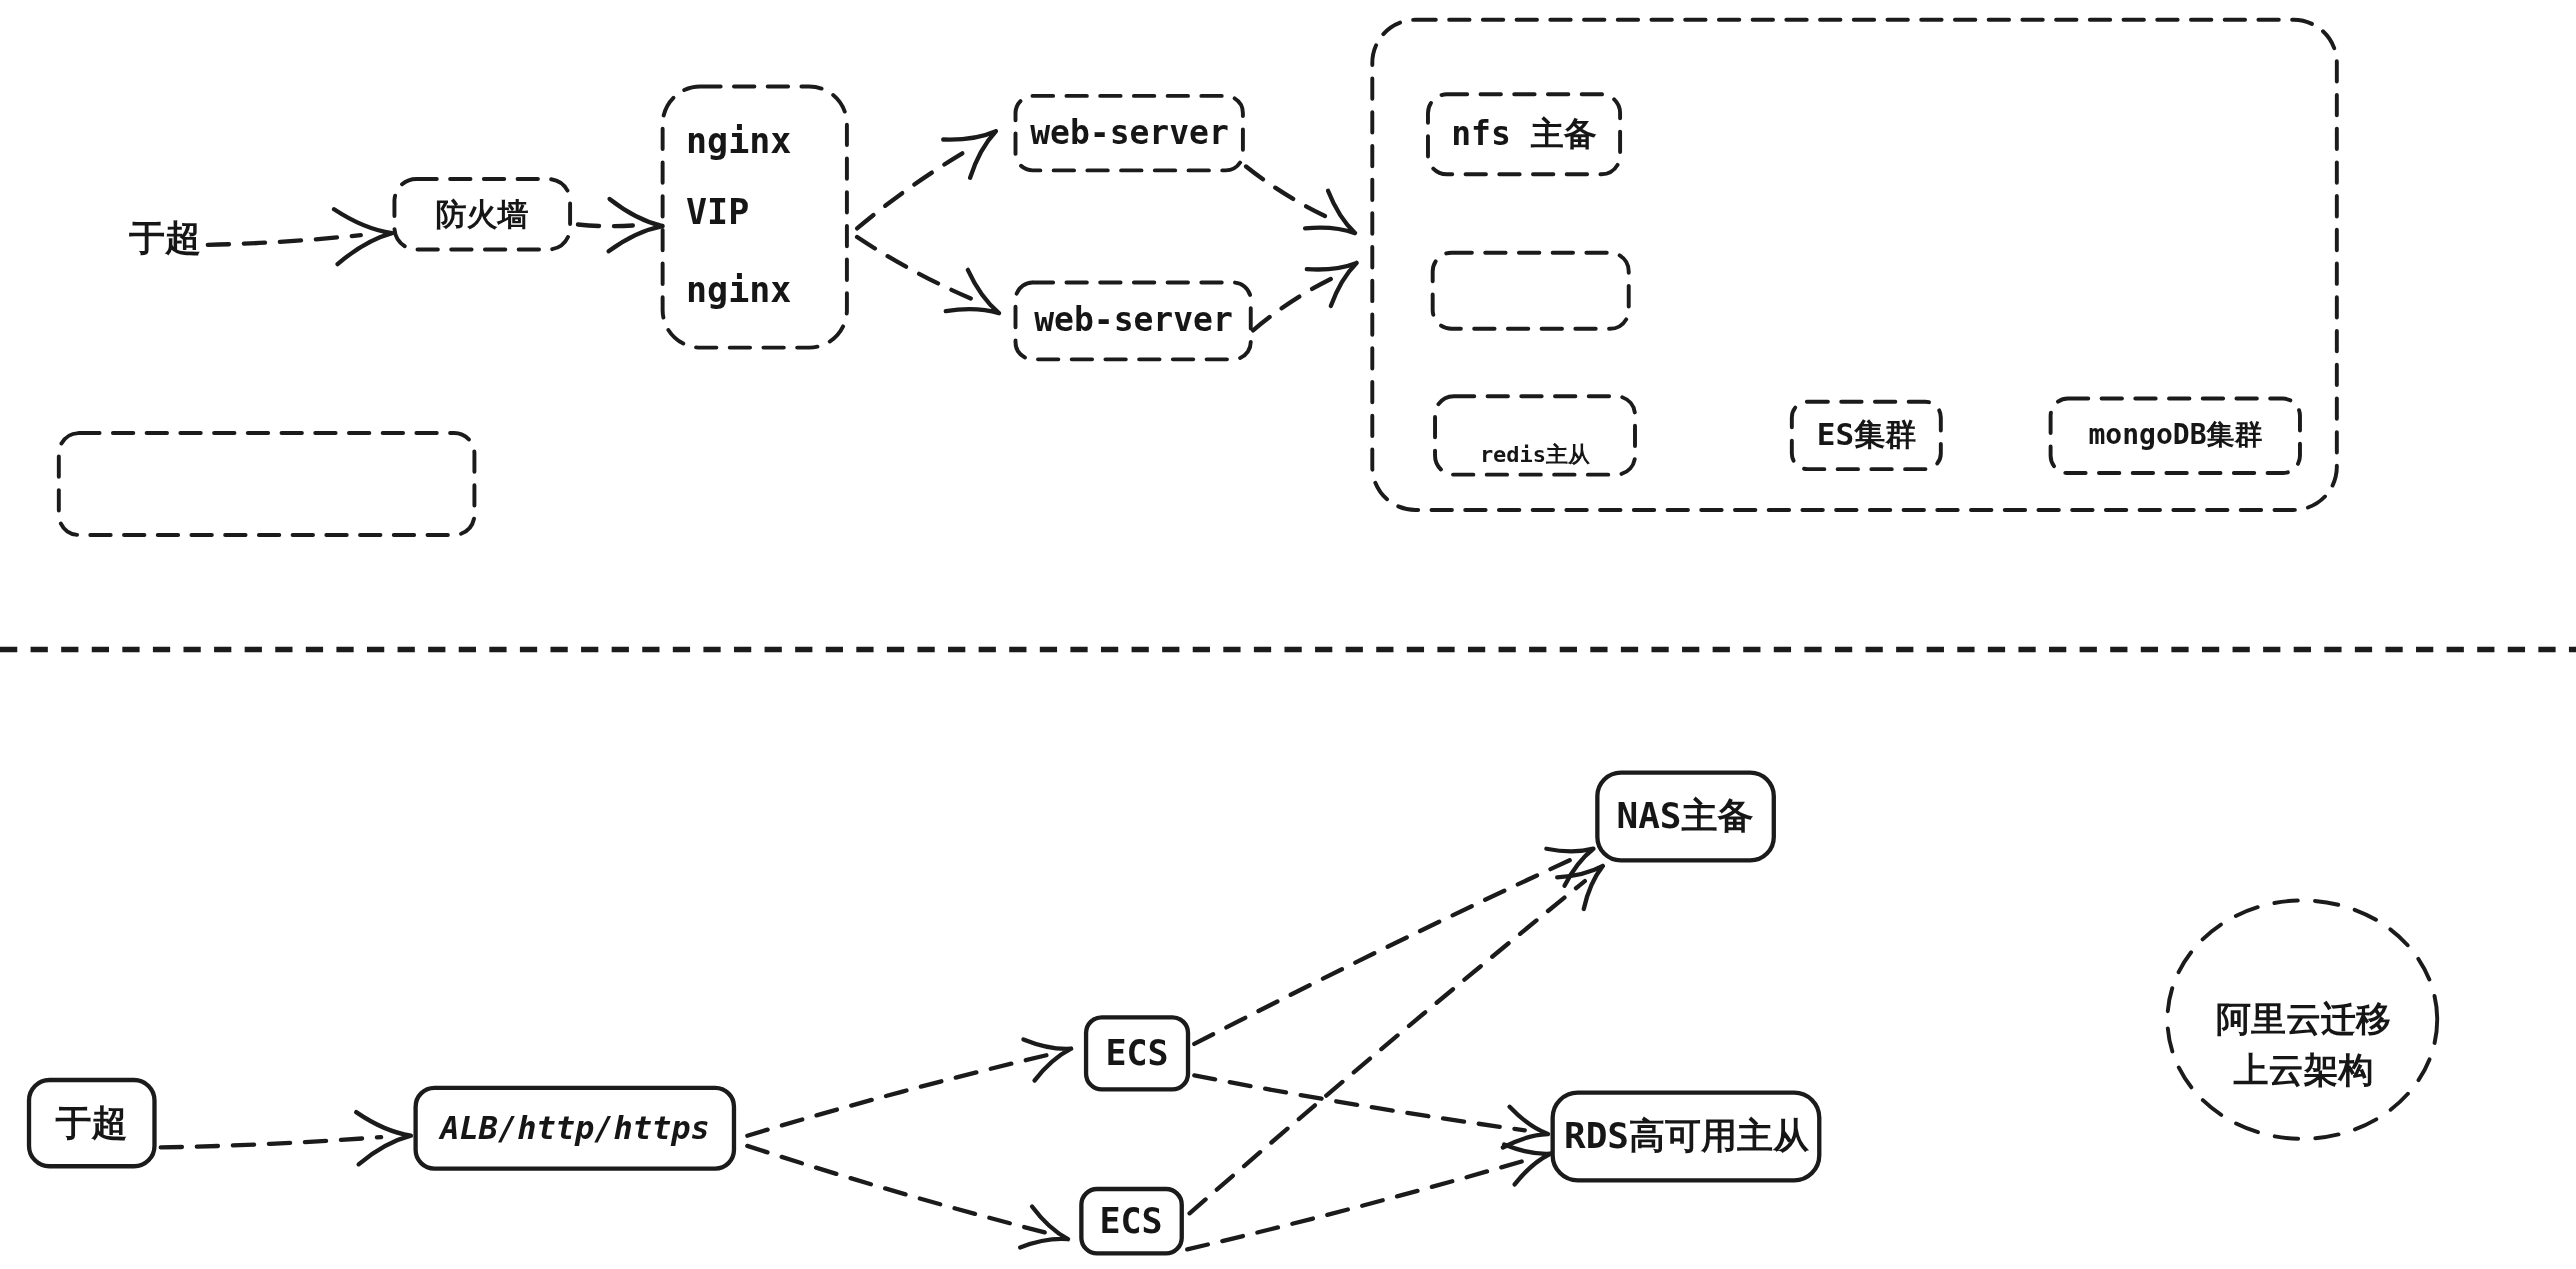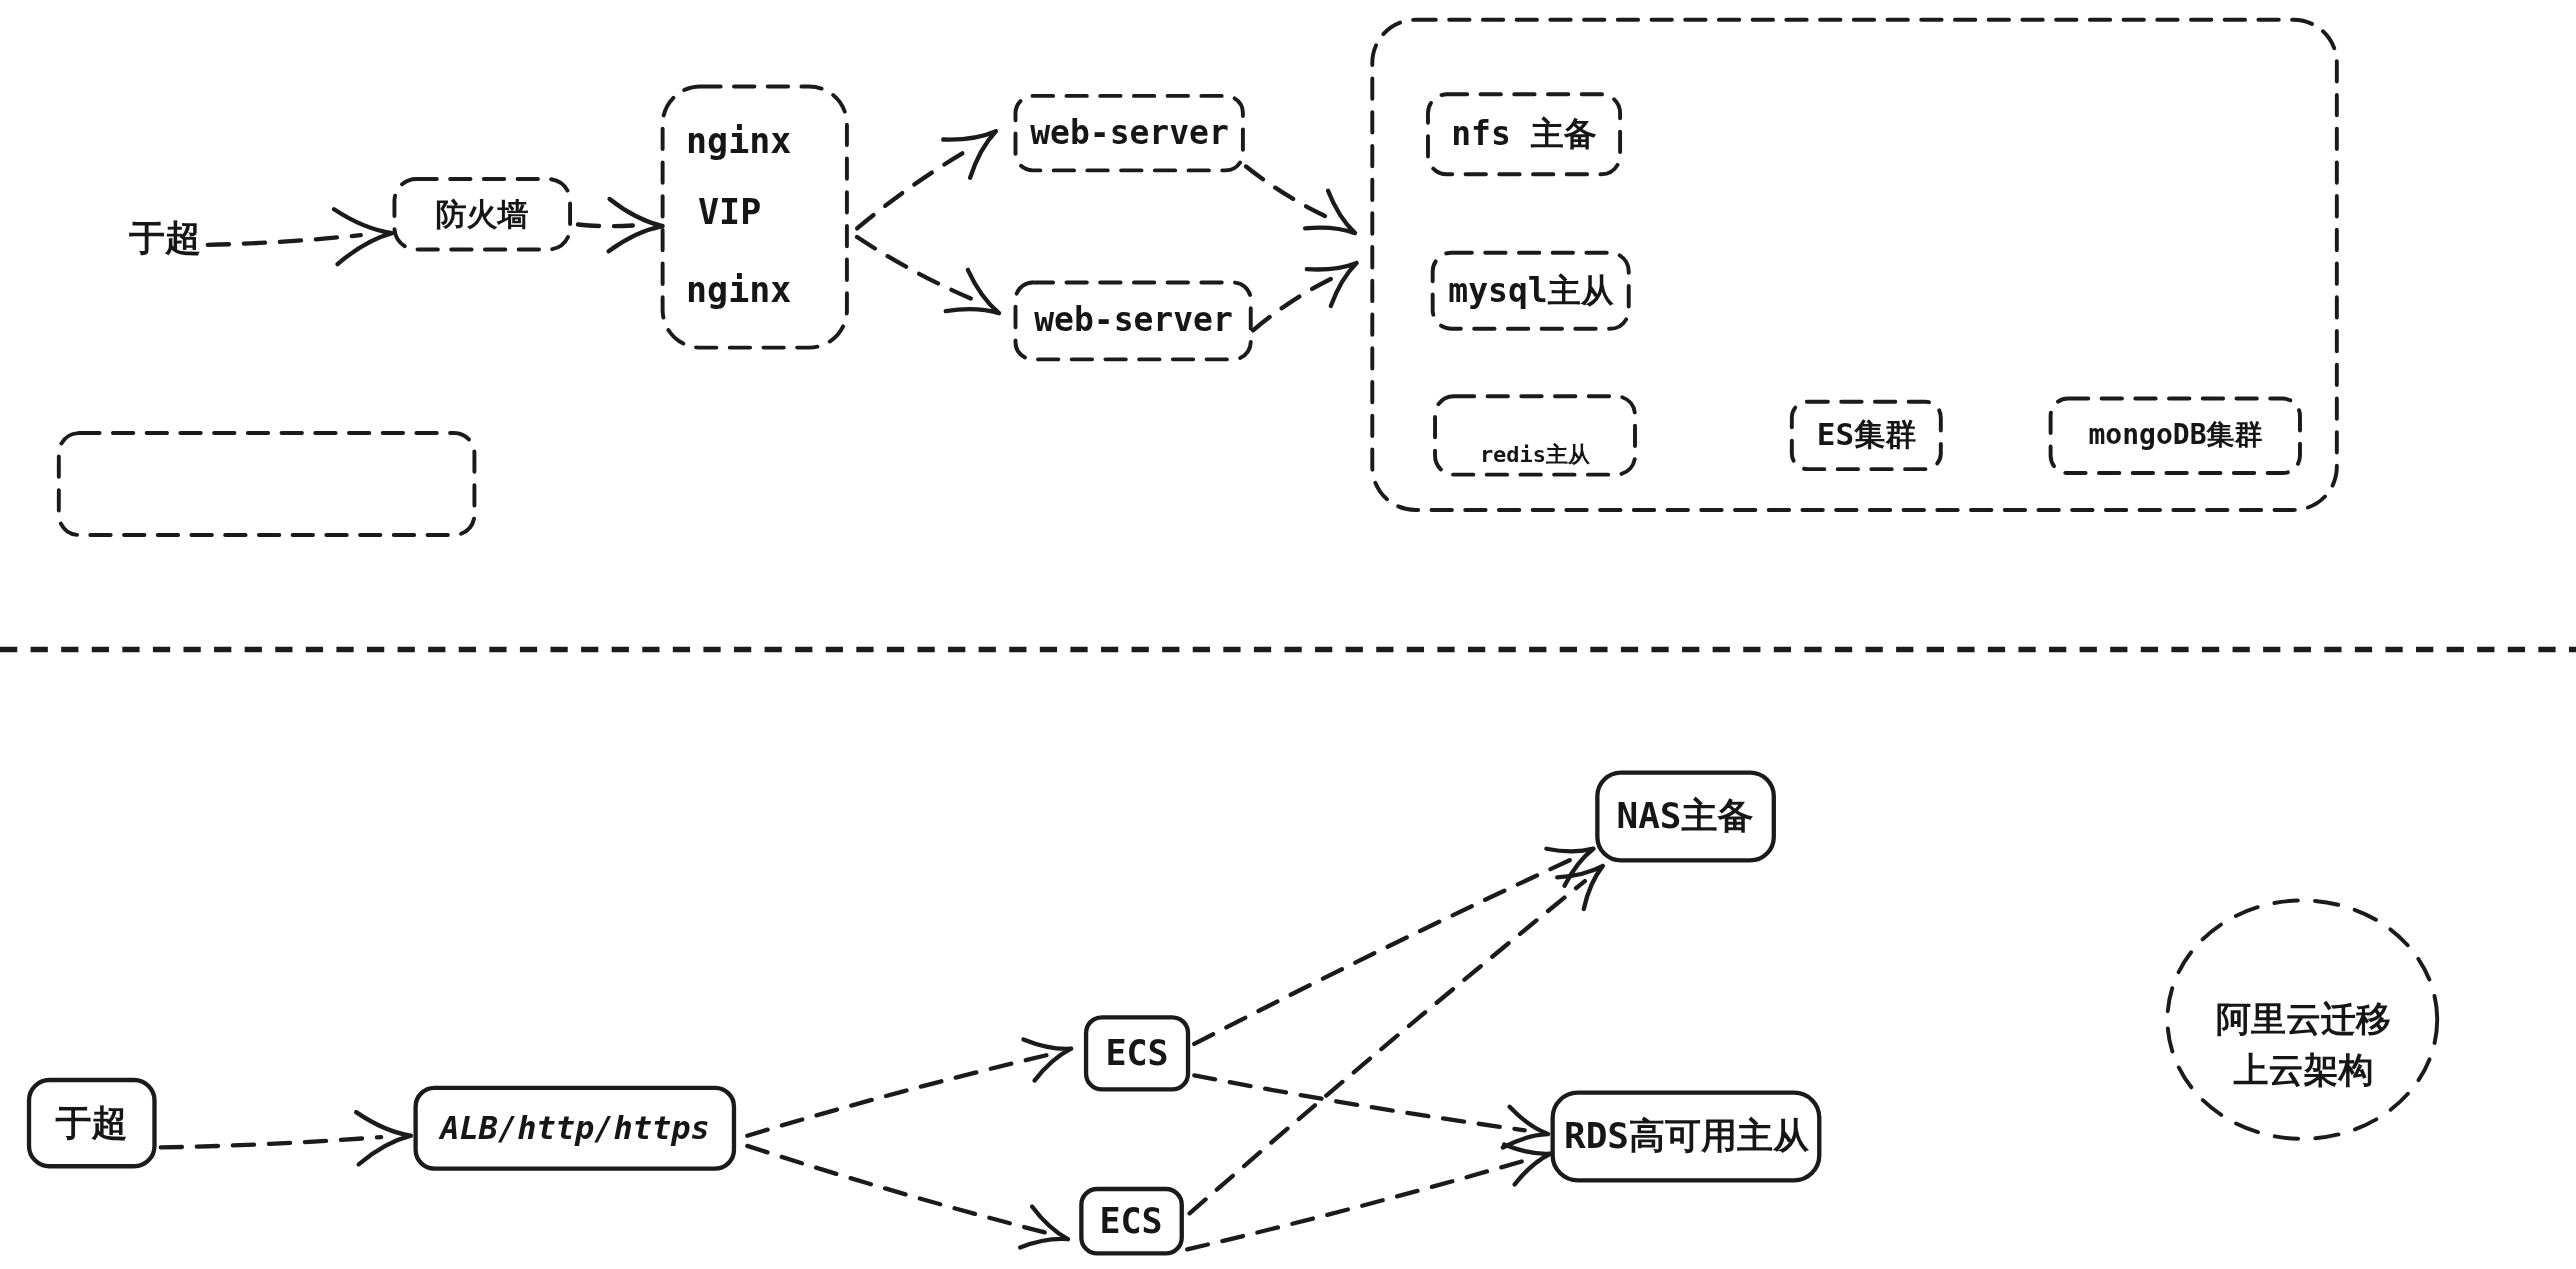--- a/index.html
+++ b/index.html
@@ -73,28 +73,27 @@
       <path d="M 1916.4881794251708 1463.0994296445422 Q 1947.0209694963678 1447.0639140397993 1974 1446 M 1925.1176532557952 1411.2075270097205 Q 1948.8173387420993 1436.2617469754668 1974 1446" fill="none" stroke="#1b1b1b" stroke-width="5.5" stroke-linecap="round"></path>
       <path d="M 1514 1593 Q 1732.523910275855 1541.6239854255368 1947.9902001821388 1478.644050923929" fill="none" stroke="#1b1b1b" stroke-width="5.5" stroke-dasharray="27 19" stroke-linecap="round"></path>
       <path d="M 1931.5541920180249 1510.1749733486247 Q 1952.8287528292892 1483.031243086747 1977 1471 M 1918.1504665394777 1459.306736491515 Q 1950.0385432869134 1472.4421691677308 1977 1471" fill="none" stroke="#1b1b1b" stroke-width="5.5" stroke-linecap="round"></path>
     </svg>
 
   <div class="lbl" style="left:116px;top:213px;width:98px;height:49px;font-size:36px;">于超</div>
 
   <div class="lbl" style="left:394px;top:179px;width:176px;height:71px;font-size:31px;">防火墙</div>
 
   <div class="lbl left" style="left:686px;top:119px;width:149px;height:44px;font-size:35px;">nginx</div>
-  <div class="lbl left" style="left:686px;top:190px;width:149px;height:44px;font-size:35px;margin-left:12px;">VIP</div>
+  <div class="lbl left" style="left:686px;top:190px;width:149px;height:44px;font-size:35px;">VIP</div>
   <div class="lbl left" style="left:686px;top:268px;width:149px;height:44px;font-size:35px;">nginx</div>
 
   <div class="lbl" style="left:1016px;top:96px;width:227px;height:74px;font-size:33px;">web-server</div>
   <div class="lbl" style="left:1016px;top:282px;width:235px;height:77px;font-size:33px;">web-server</div>
 
   <div class="lbl" style="left:1428px;top:94px;width:192px;height:80px;font-size:33px;">nfs 主备</div>
-  <div class="lbl" style="left:1433px;top:253px;width:196px;height:76px;font-size:33px;">mysql主从</div>
   <div class="lbl" style="left:1435px;top:416px;width:200px;height:78px;font-size:22px;">redis主从</div>
   <div class="lbl" style="left:1792px;top:401px;width:149px;height:67px;font-size:31px;">ES集群</div>
   <div class="lbl" style="left:2051px;top:398px;width:249px;height:74px;font-size:28px;">mongoDB集群</div>
 
 
   <div class="lbl" style="left:29px;top:1080px;width:125px;height:86px;font-size:36px;">于超</div>
 
   <div class="lbl" style="left:416px;top:1088px;width:318px;height:81px;font-size:32px;font-style:italic;">ALB/http/https</div>
 
   <div class="lbl" style="left:1086px;top:1017px;width:102px;height:72px;font-size:35px;">ECS</div>

